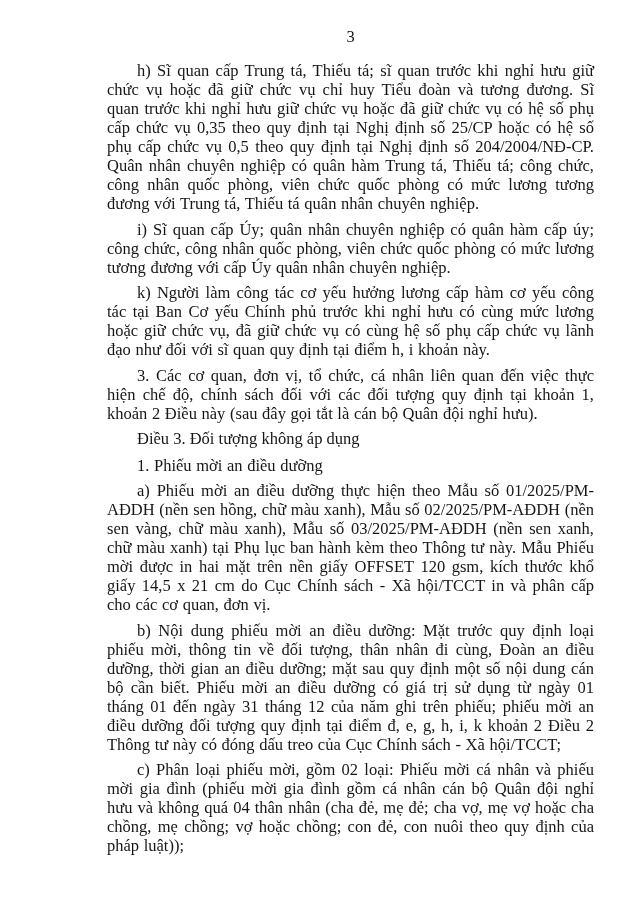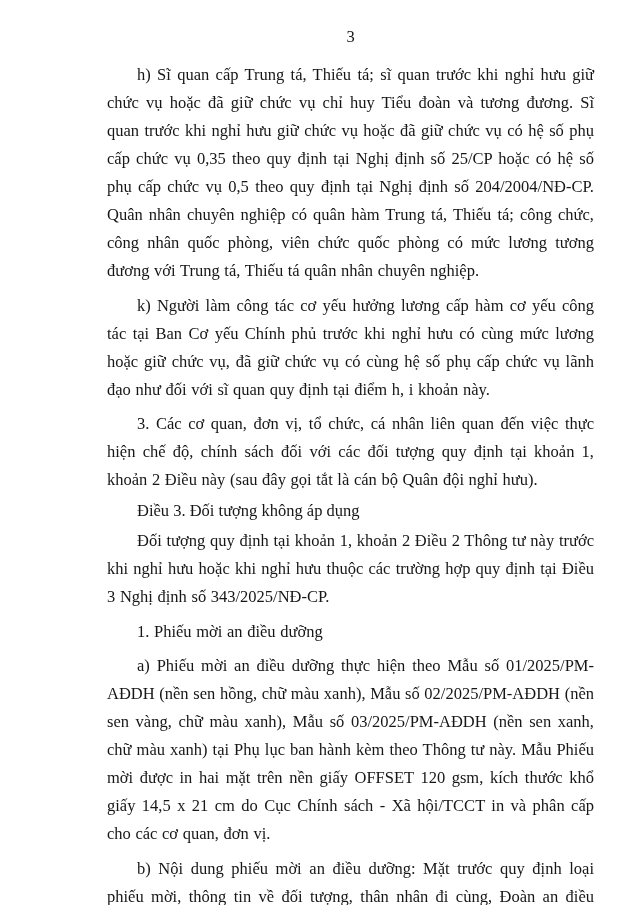--- a/index.html
+++ b/index.html
@@ -24,43 +24,43 @@
   }
   .pagenum {
     text-align: center;
     font-size: 16.5px;
     line-height: 20px;
     margin: 0 0 14px 0;
   }
   p.body {
     margin: 0 0 6.5px 0;
     font-size: 16.5px;
-    line-height: 28px;
+    line-height: 19px;
     text-align: justify;
     text-indent: 30px;
     word-spacing: 0.5px;
   }
   p.heading {
     margin: 0 0 6.5px 0;
     font-size: 16.5px;
     line-height: 20.3px;
     font-weight: normal;
     text-align: left;
     text-indent: 30px;
   }
 </style>
 </head>
 <body>
 
 <div class="page">
   <div class="content">
     <div class="pagenum">3</div>
     <p class="body">h) Sĩ quan cấp Trung tá, Thiếu tá; sĩ quan trước khi nghỉ hưu giữ chức vụ hoặc đã giữ chức vụ chỉ huy Tiểu đoàn và tương đương. Sĩ quan trước khi nghỉ hưu giữ chức vụ hoặc đã giữ chức vụ có hệ số phụ cấp chức vụ 0,35 theo quy định tại Nghị định số 25/CP hoặc có hệ số phụ cấp chức vụ 0,5 theo quy định tại Nghị định số 204/2004/NĐ-CP. Quân nhân chuyên nghiệp có quân hàm Trung tá, Thiếu tá; công chức, công nhân quốc phòng, viên chức quốc phòng có mức lương tương đương với Trung tá, Thiếu tá quân nhân chuyên nghiệp.</p>
+    <p class="body">i) Sĩ quan cấp Úy; quân nhân chuyên nghiệp có quân hàm cấp úy; công chức, công nhân quốc phòng, viên chức quốc phòng có mức lương tương đương với cấp Úy quân nhân chuyên nghiệp.</p>
     <p class="body">k) Người làm công tác cơ yếu hưởng lương cấp hàm cơ yếu công tác tại Ban Cơ yếu Chính phủ trước khi nghỉ hưu có cùng mức lương hoặc giữ chức vụ, đã giữ chức vụ có cùng hệ số phụ cấp chức vụ lãnh đạo như đối với sĩ quan quy định tại điểm h, i khoản này.</p>
     <p class="body">3. Các cơ quan, đơn vị, tổ chức, cá nhân liên quan đến việc thực hiện chế độ, chính sách đối với các đối tượng quy định tại khoản 1, khoản 2 Điều này (sau đây gọi tắt là cán bộ Quân đội nghỉ hưu).</p>
     <p class="heading">Điều 3. Đối tượng không áp dụng</p>
-    <p class="body">Đối tượng quy định tại khoản 1, khoản 2 Điều 2 Thông tư này trước khi nghỉ hưu hoặc khi nghỉ hưu thuộc các trường hợp quy định tại Điều 3 Nghị định số 343/2025/NĐ-CP.</p>
     <p class="body">1. Phiếu mời an điều dưỡng</p>
     <p class="body">a) Phiếu mời an điều dưỡng thực hiện theo Mẫu số 01/2025/PM-AĐDH (nền sen hồng, chữ màu xanh), Mẫu số 02/2025/PM-AĐDH (nền sen vàng, chữ màu xanh), Mẫu số 03/2025/PM-AĐDH (nền sen xanh, chữ màu xanh) tại Phụ lục ban hành kèm theo Thông tư này. Mẫu Phiếu mời được in hai mặt trên nền giấy OFFSET 120 gsm, kích thước khổ giấy 14,5 x 21 cm do Cục Chính sách - Xã hội/TCCT in và phân cấp cho các cơ quan, đơn vị.</p>
     <p class="body">b) Nội dung phiếu mời an điều dưỡng: Mặt trước quy định loại phiếu mời, thông tin về đối tượng, thân nhân đi cùng, Đoàn an điều dưỡng, thời gian an điều dưỡng; mặt sau quy định một số nội dung cán bộ cần biết. Phiếu mời an điều dưỡng có giá trị sử dụng từ ngày 01 tháng 01 đến ngày 31 tháng 12 của năm ghi trên phiếu; phiếu mời an điều dưỡng đối tượng quy định tại điểm đ, e, g, h, i, k khoản 2 Điều 2 Thông tư này có đóng dấu treo của Cục Chính sách - Xã hội/TCCT;</p>
     <p class="body">c) Phân loại phiếu mời, gồm 02 loại: Phiếu mời cá nhân và phiếu mời gia đình (phiếu mời gia đình gồm cá nhân cán bộ Quân đội nghỉ hưu và không quá 04 thân nhân (cha đẻ, mẹ đẻ; cha vợ, mẹ vợ hoặc cha chồng, mẹ chồng; vợ hoặc chồng; con đẻ, con nuôi theo quy định của pháp luật));</p>
   </div>
 </div>
 
 </body></html>

